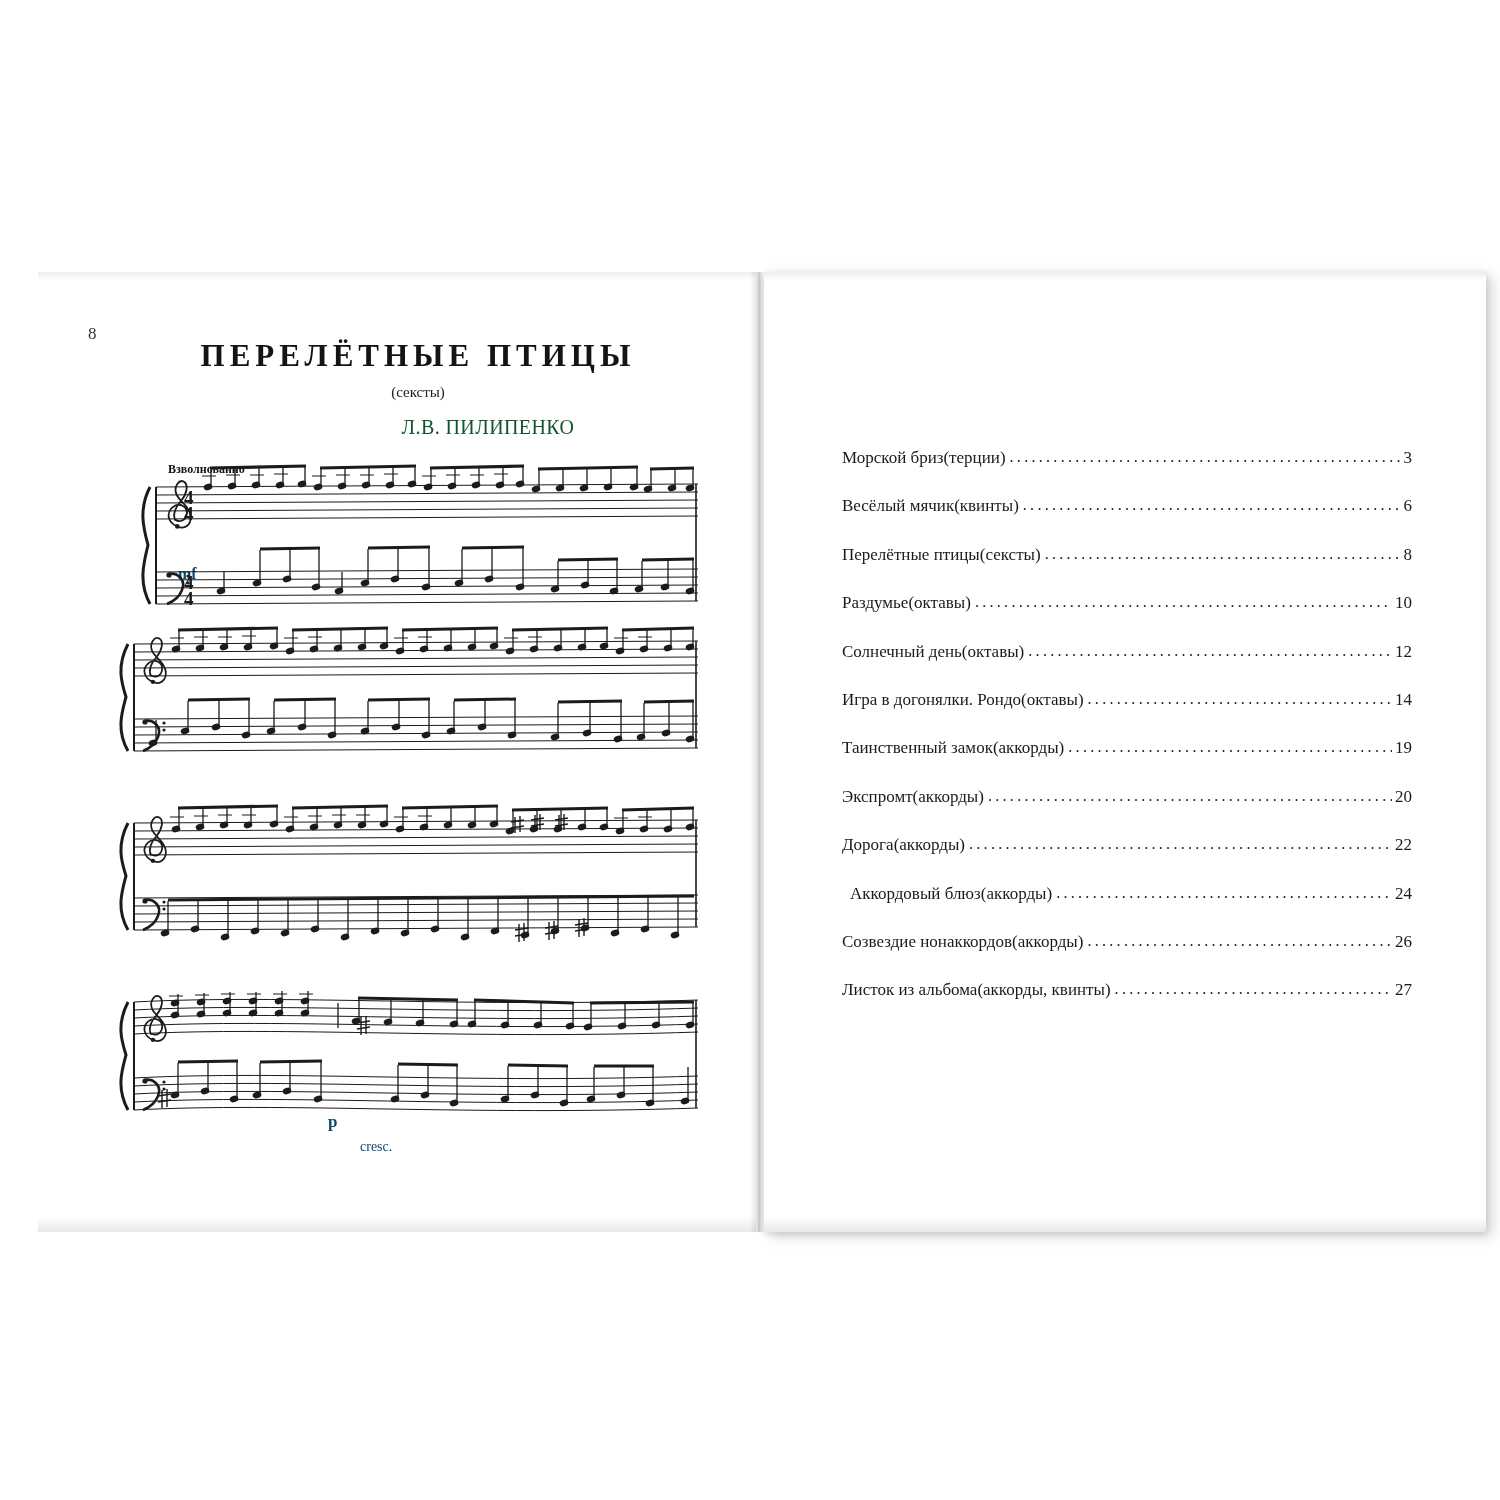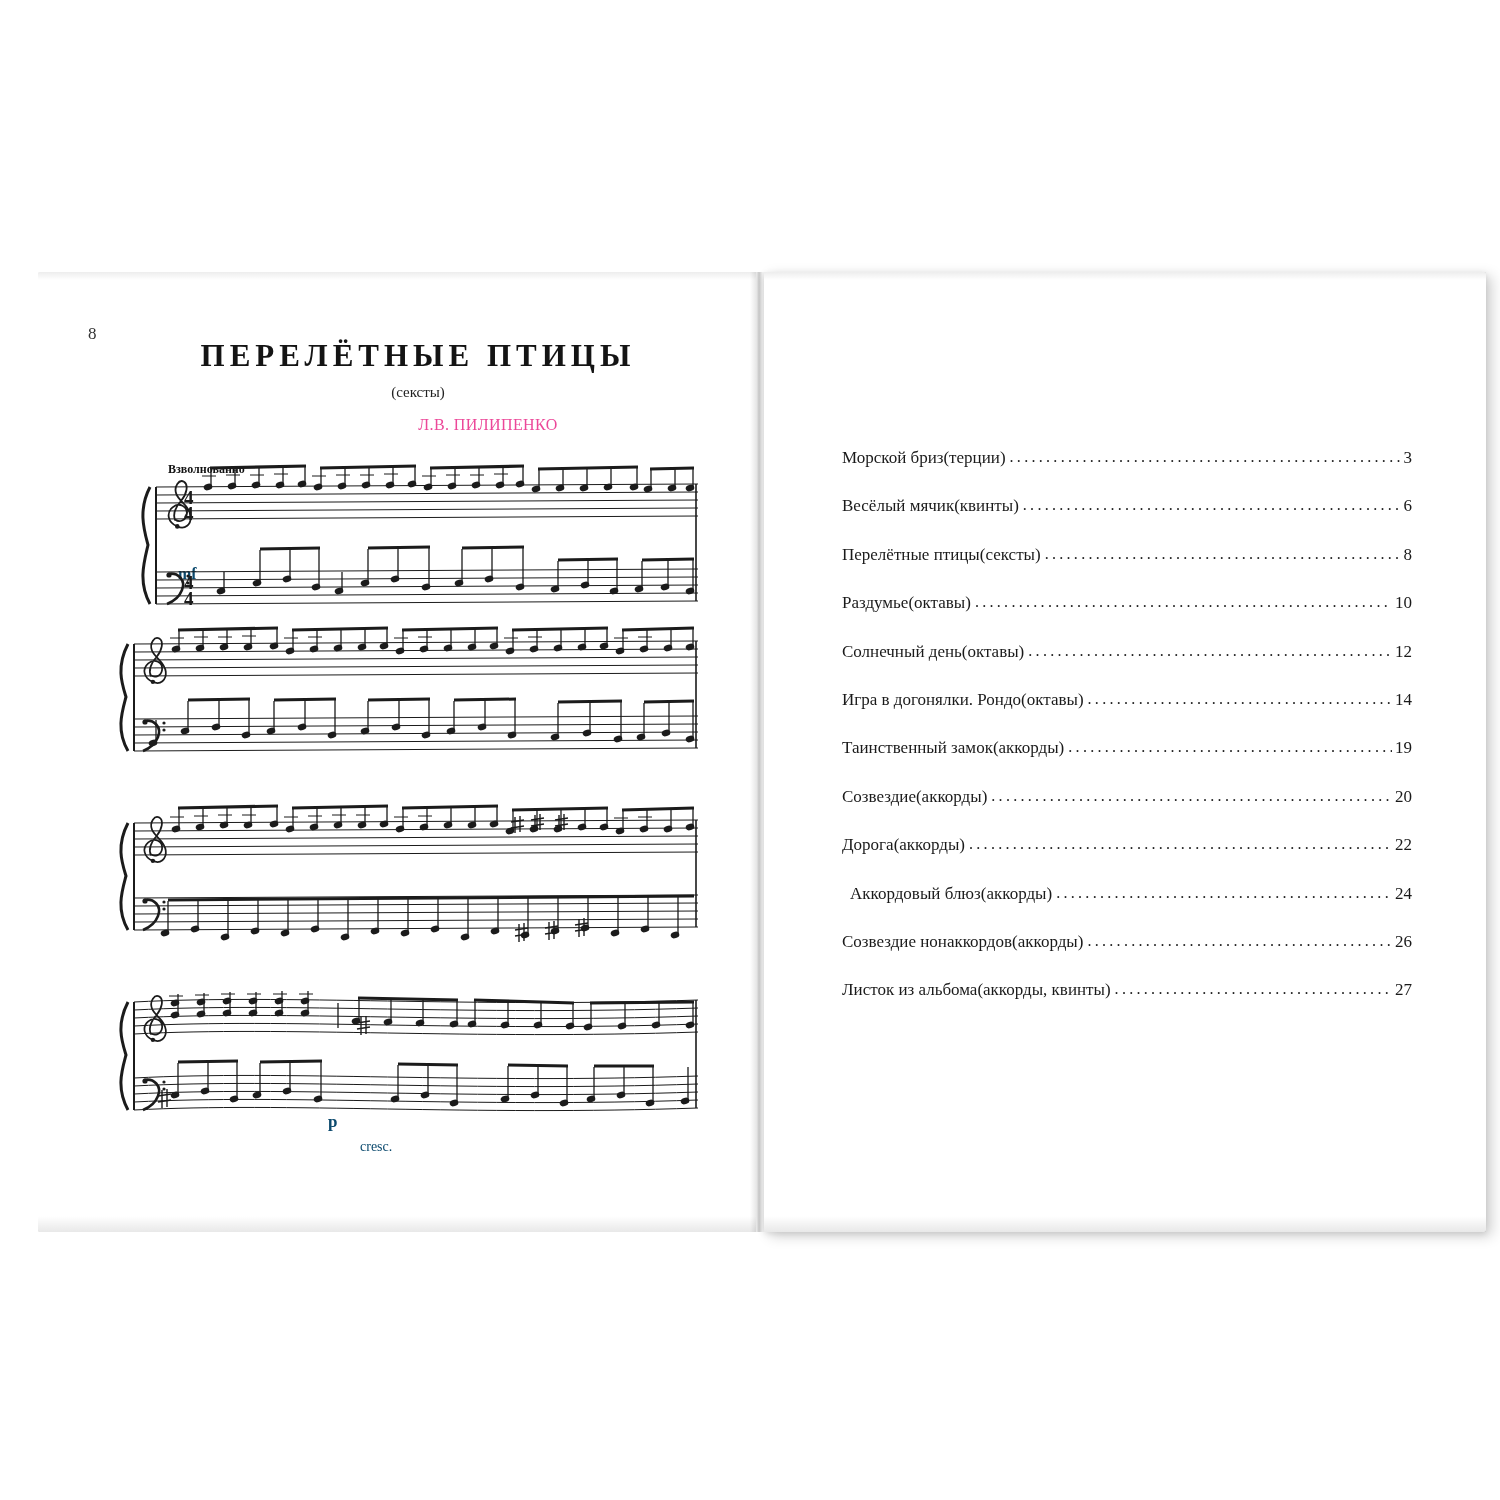--- a/index.html
+++ b/index.html
@@ -100,23 +100,23 @@
     color: #222;
   }
   .score-composer {
     position: absolute;
     top: 144px;
     left: 60px;
     width: 660px;
     text-align: center;
     padding-left: 120px;
     box-sizing: border-box;
-    font-size: 16px;
+    font-size: 20px;
     letter-spacing: 0.4px;
-    color: #ec4899;
+    color: #14532d;
   }
   .tempo-mark {
     position: absolute;
     left: 130px;
     top: 190px;
     font-size: 12px;
     font-weight: bold;
     color: #111;
   }
   .dyn {
@@ -890,21 +890,21 @@
       </div>
 
       <div class="toc-row">
         <span class="t-title">Таинственный замок </span>
         <span class="t-kind">(аккорды)</span>
         <span class="t-dots">........................................................................................................</span>
         <span class="t-page">19</span>
       </div>
 
       <div class="toc-row">
-        <span class="t-title">Созвездие </span>
+        <span class="t-title">Экспромт </span>
         <span class="t-kind">(аккорды)</span>
         <span class="t-dots">........................................................................................................</span>
         <span class="t-page">20</span>
       </div>
 
       <div class="toc-row">
         <span class="t-title">Дорога </span>
         <span class="t-kind">(аккорды)</span>
         <span class="t-dots">........................................................................................................</span>
         <span class="t-page">22</span>

